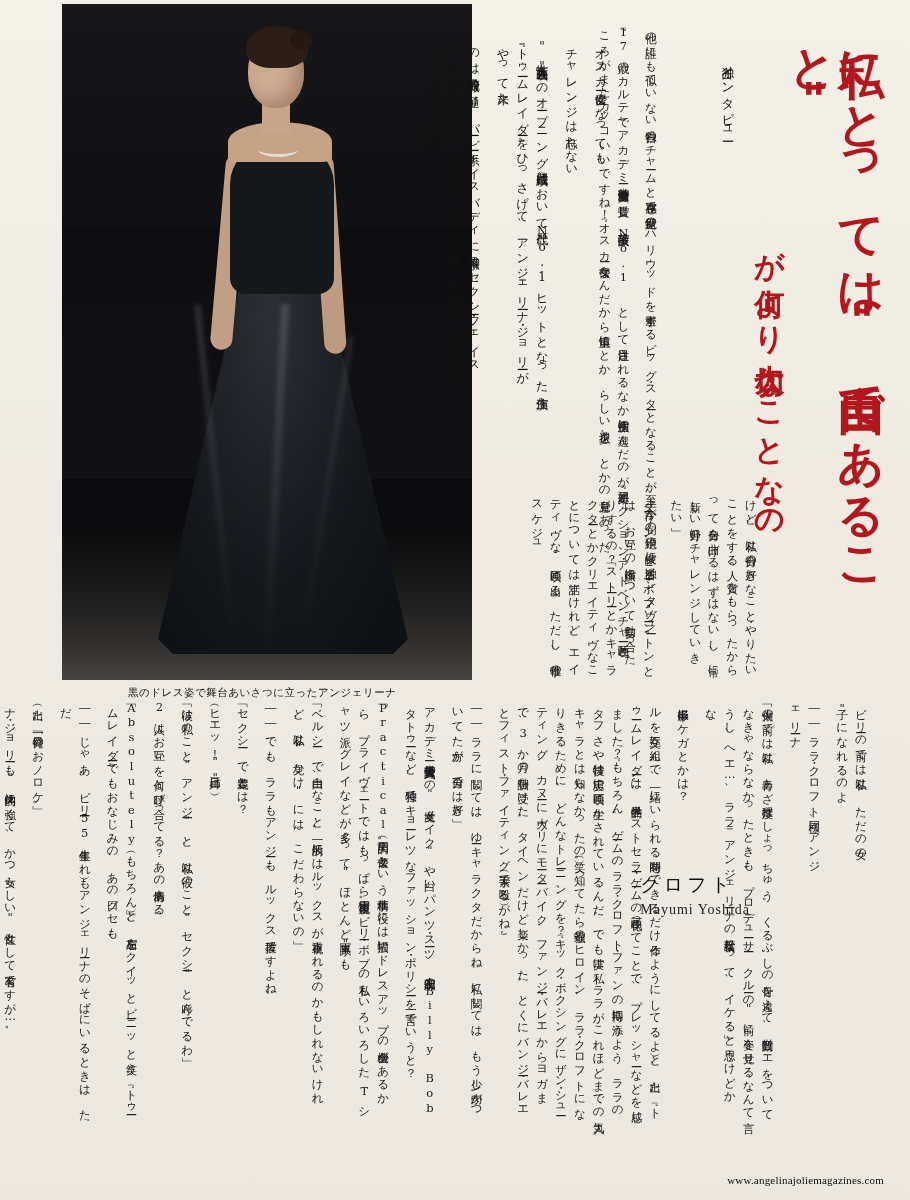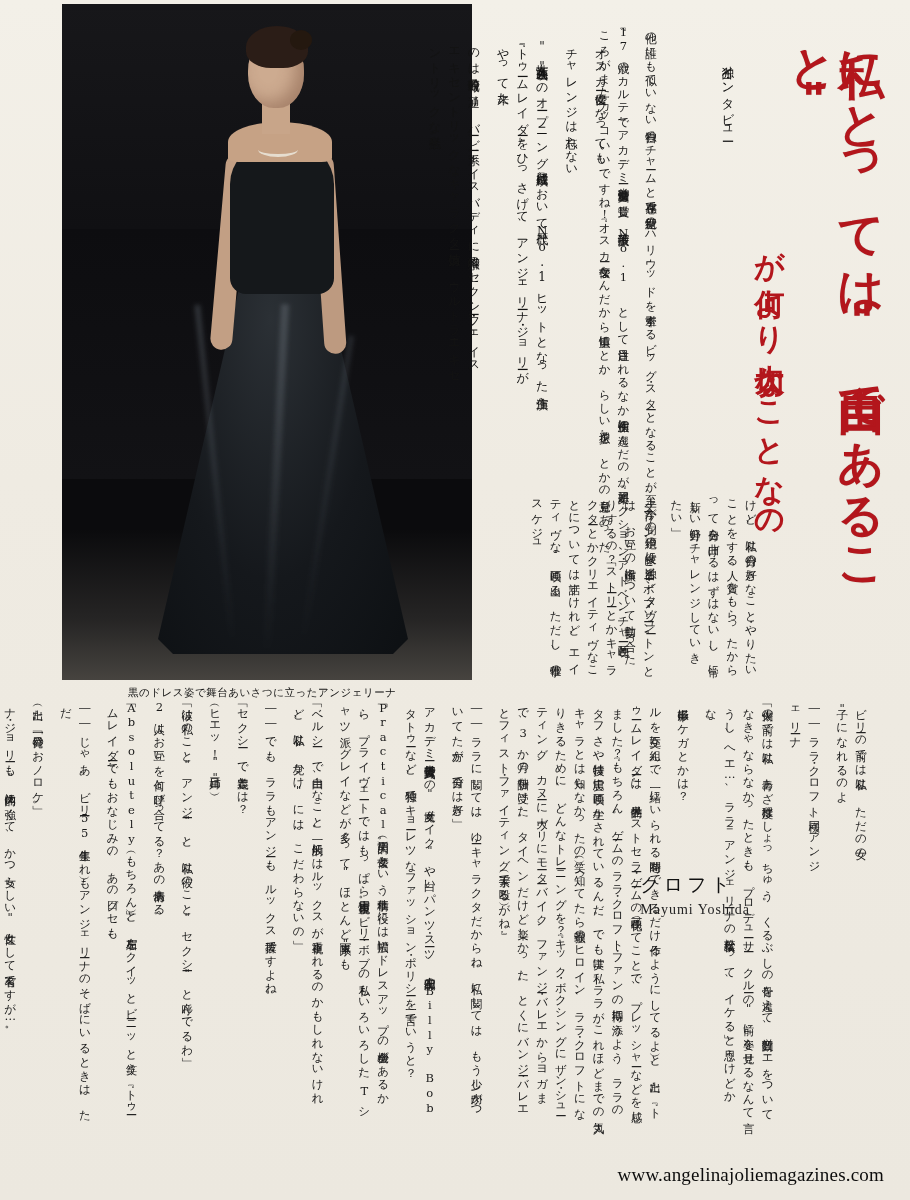--- a/index.html
+++ b/index.html
@@ -151,21 +151,21 @@
   }
   .bodybottom .col.short{height:180px;}
   .byline{
     position:absolute;right:160px;top:872px;text-align:left;
   }
   .byline .jp{font-size:19px;letter-spacing:4px;color:#111;font-family:"DejaVu Serif",serif;}
   .byline .rm{font-size:14px;letter-spacing:1px;color:#222;margin-top:4px;font-family:"Liberation Serif",serif;}
   .watermark{
     position:absolute;right:26px;bottom:14px;
     font-family:"Liberation Serif", serif;
-    font-size:19px;color:#0c0c0c;letter-spacing:.2px;
+    font-size:11px;color:#0c0c0c;letter-spacing:.2px;
   }
   .leadblock{
     position:absolute;right:300px;top:40px;height:360px;
     display:flex;flex-direction:row-reverse;gap:10px;
   }
   .leadblock .col{
     writing-mode:vertical-rl;
     font-family:"DejaVu Serif", serif;
     font-size:12px;line-height:1.62;letter-spacing:.8px;color:#131313;
     height:350px;

